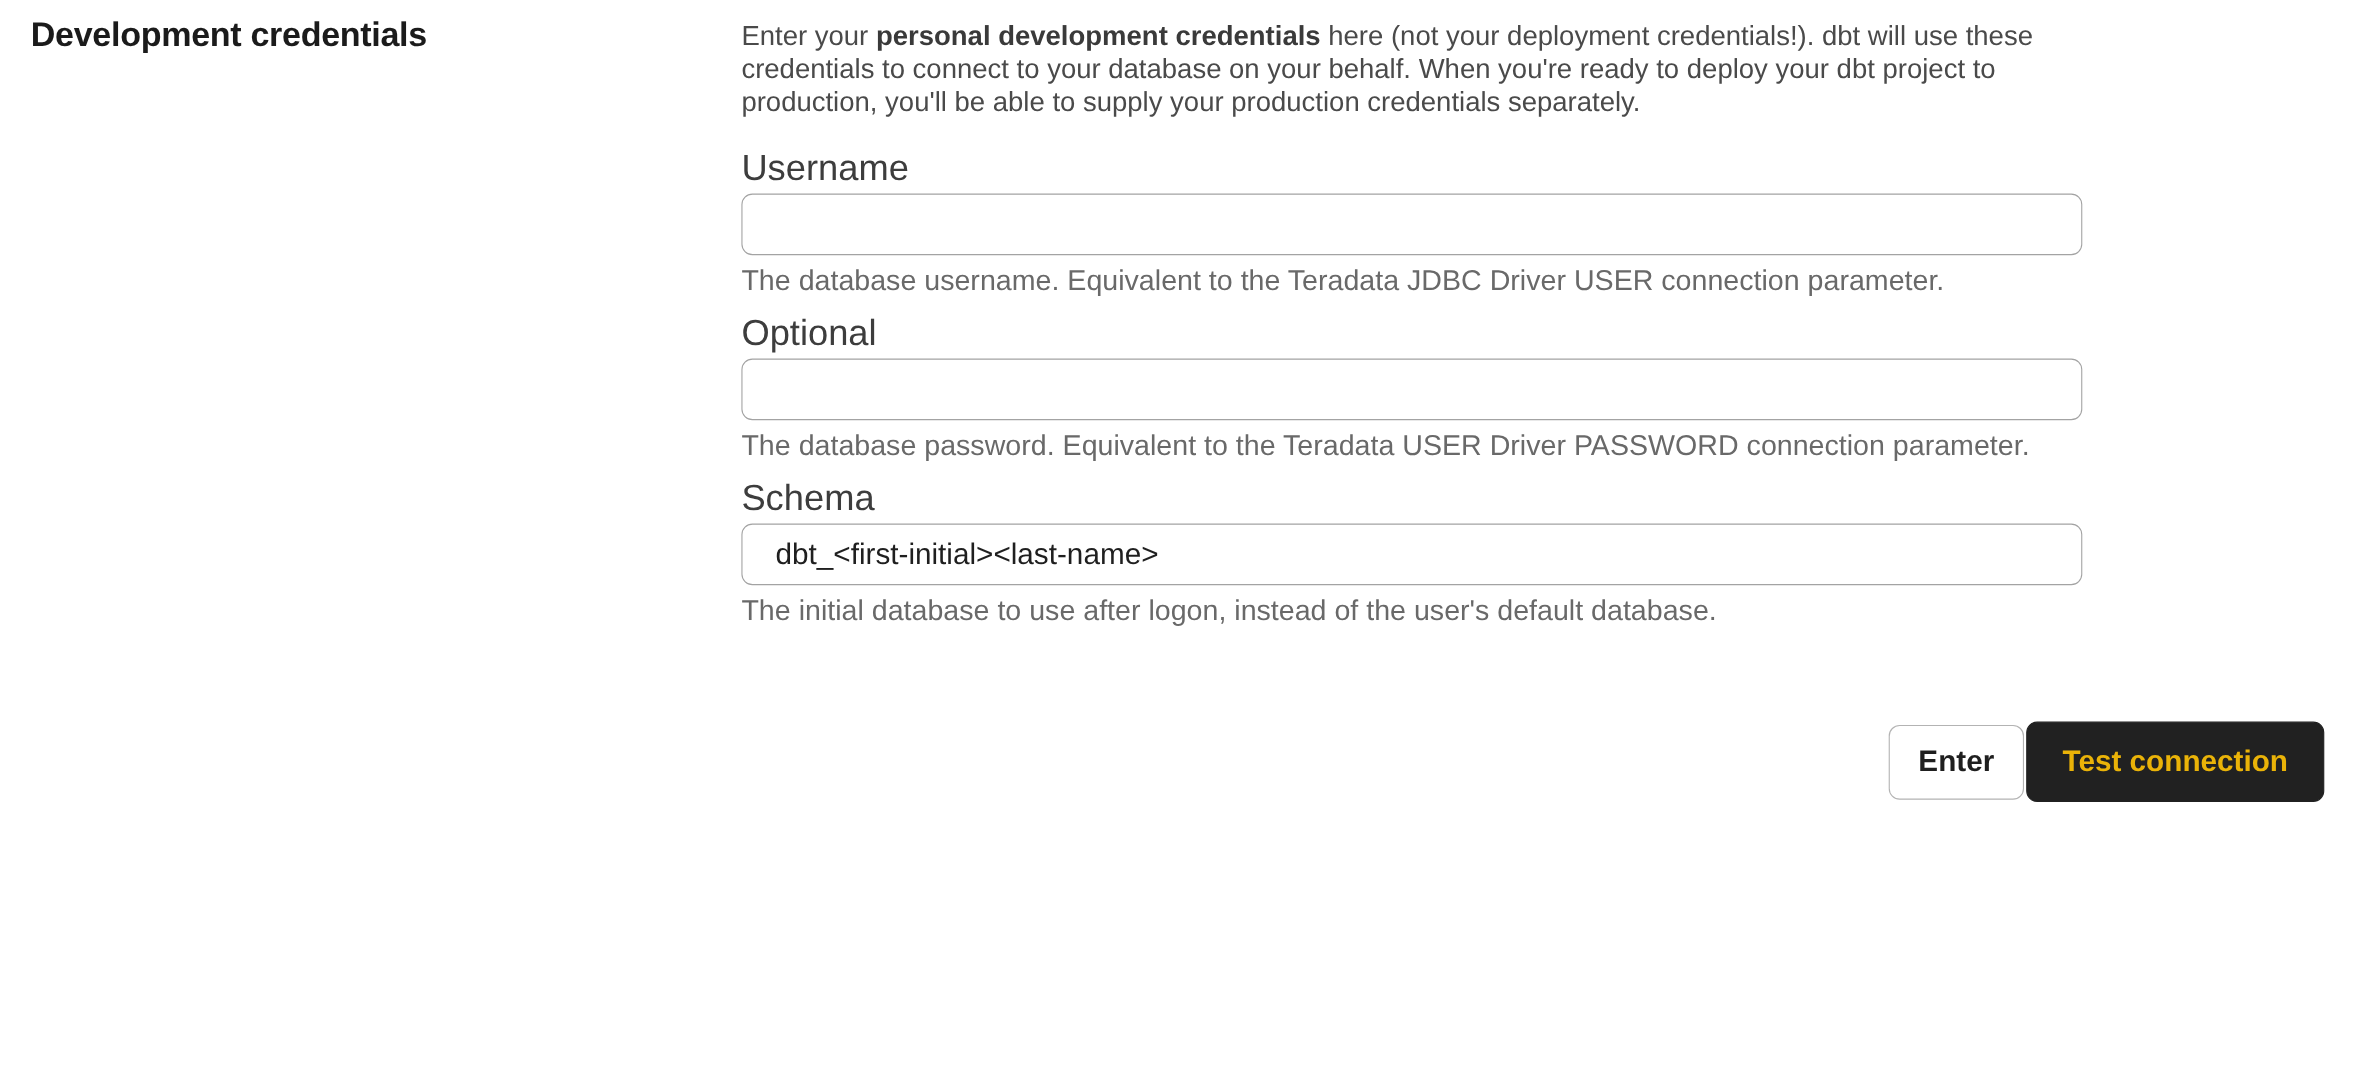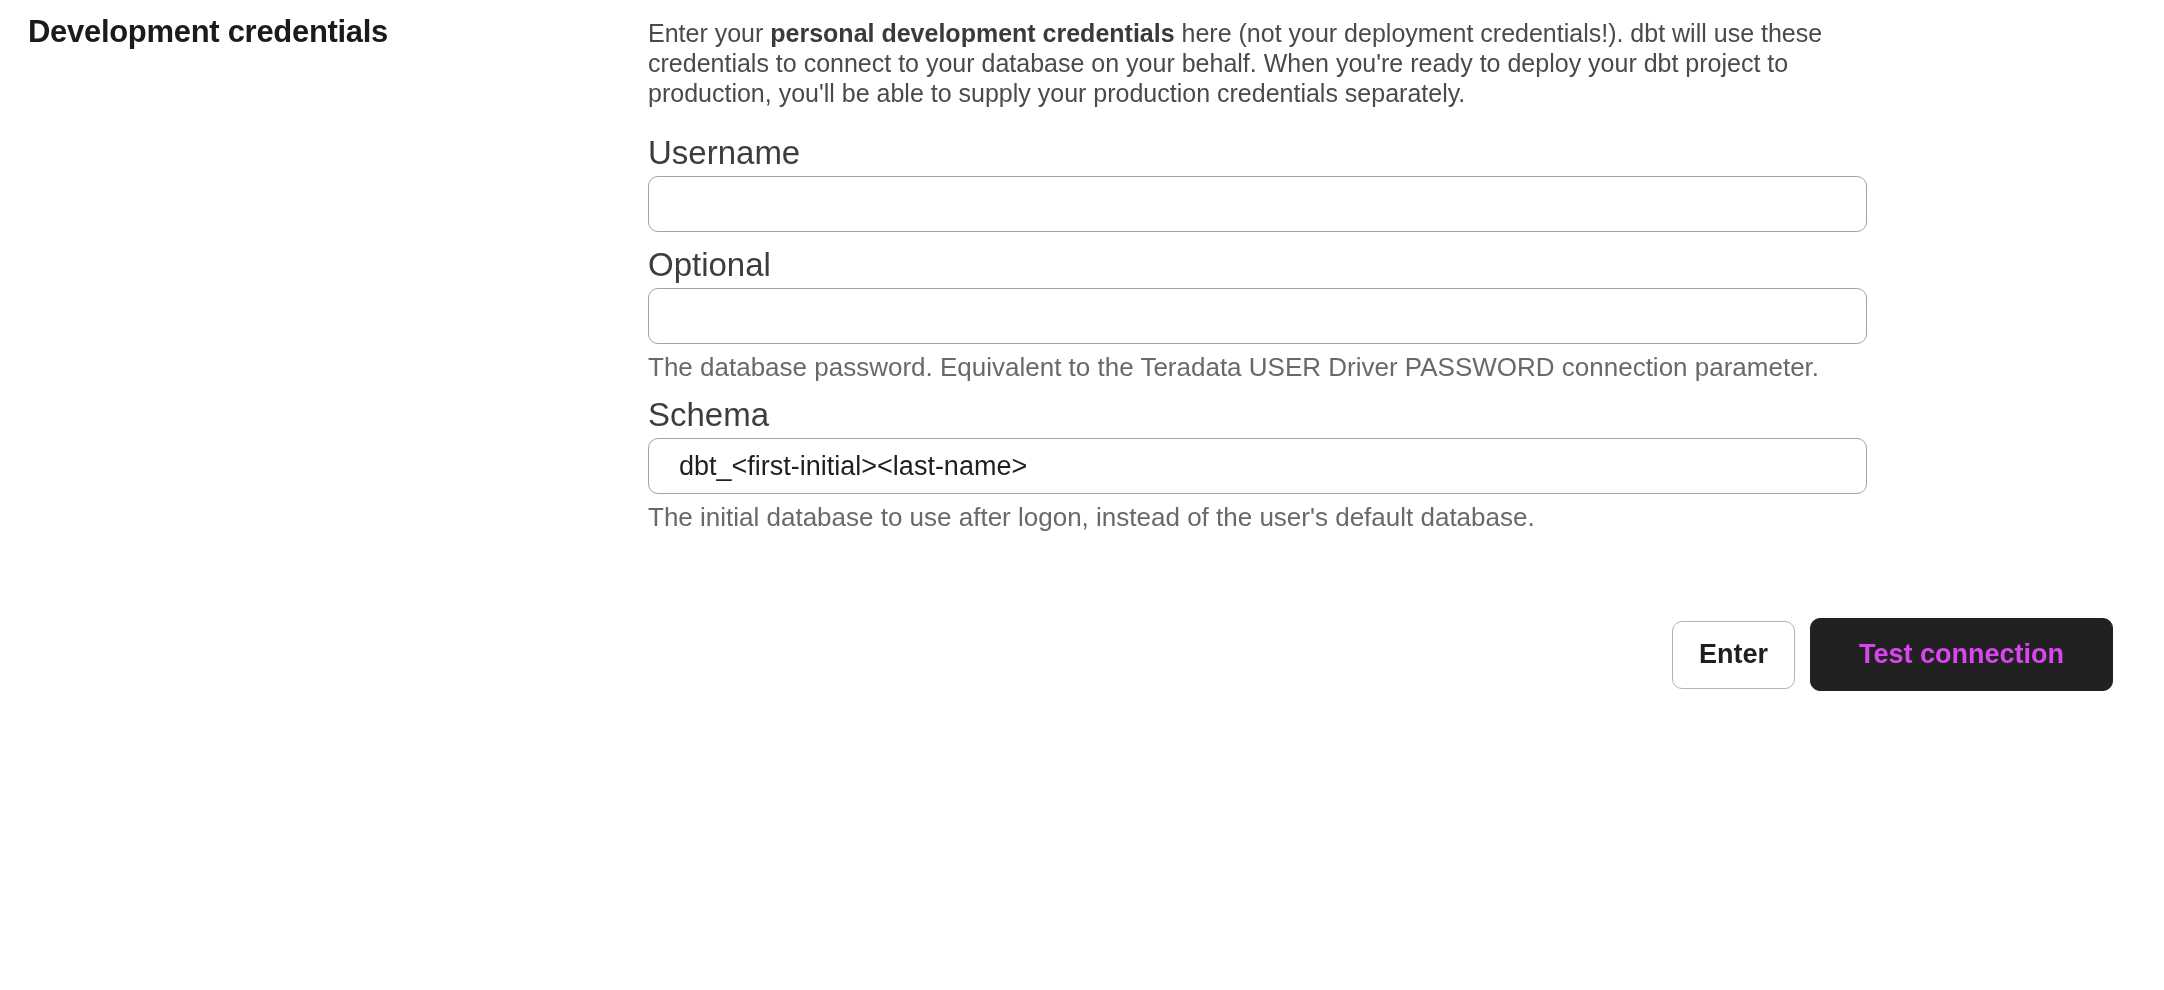--- a/index.html
+++ b/index.html
@@ -11,20 +11,21 @@
   .page {
     position: relative;
     width: 2164px;
     height: 990px;
     background: #ffffff;
     overflow: hidden;
   }
   .content {
     display: flex;
     align-items: flex-start;
+    gap: 26px;
   }
   .left-col {
     width: 648px;
     flex: 0 0 648px;
     padding: 14px 0 0 28px;
   }
   .page-title {
     font-size: 31px;
     font-weight: 700;
     letter-spacing: -0.3px;
@@ -98,25 +99,25 @@
     background: #ffffff;
     border: 1px solid #b3b3b3;
     color: #1f1f1f;
     font-weight: 600;
     height: 68px;
     padding: 0 26px;
   }
   .btn-primary {
     background: #212121;
     border: 1px solid #212121;
-    color: #d946ef;
+    color: #eab308;
     font-weight: 700;
     height: 73px;
-    padding: 0 48px;
-    margin-left: 15px;
+    padding: 0 32px;
+    margin-left: 2px;
   }
 </style>
 </head>
 <body>
 
 <div class="page">
   <div class="content">
 
     <div class="left-col">
       <h1 class="page-title">Development credentials</h1>
@@ -124,20 +125,21 @@
 
     <div class="form-col">
 
       <p class="intro"><span>Enter your </span><b>personal development credentials</b><span> here (not your deployment credentials!). dbt will use these credentials to connect to your database on your behalf. When you're ready to deploy your dbt project to production, you'll be able to supply your production credentials separately.</span></p>
 
       <div class="field-group">
         <div class="label-row">
           <label class="field-label">Username</label>
         </div>
         <input type="text" class="text-input" value="" style="">
+        <div class="helper-text">The database username. Equivalent to the Teradata JDBC Driver USER connection parameter.</div>
       </div>
 
       <div class="field-group">
         <div class="label-row">
           <label class="field-label">Optional</label>
         </div>
         <input type="password" class="text-input" value="" style="">
         <div class="helper-text">The database password. Equivalent to the Teradata USER Driver PASSWORD connection parameter.</div>
       </div>
 

